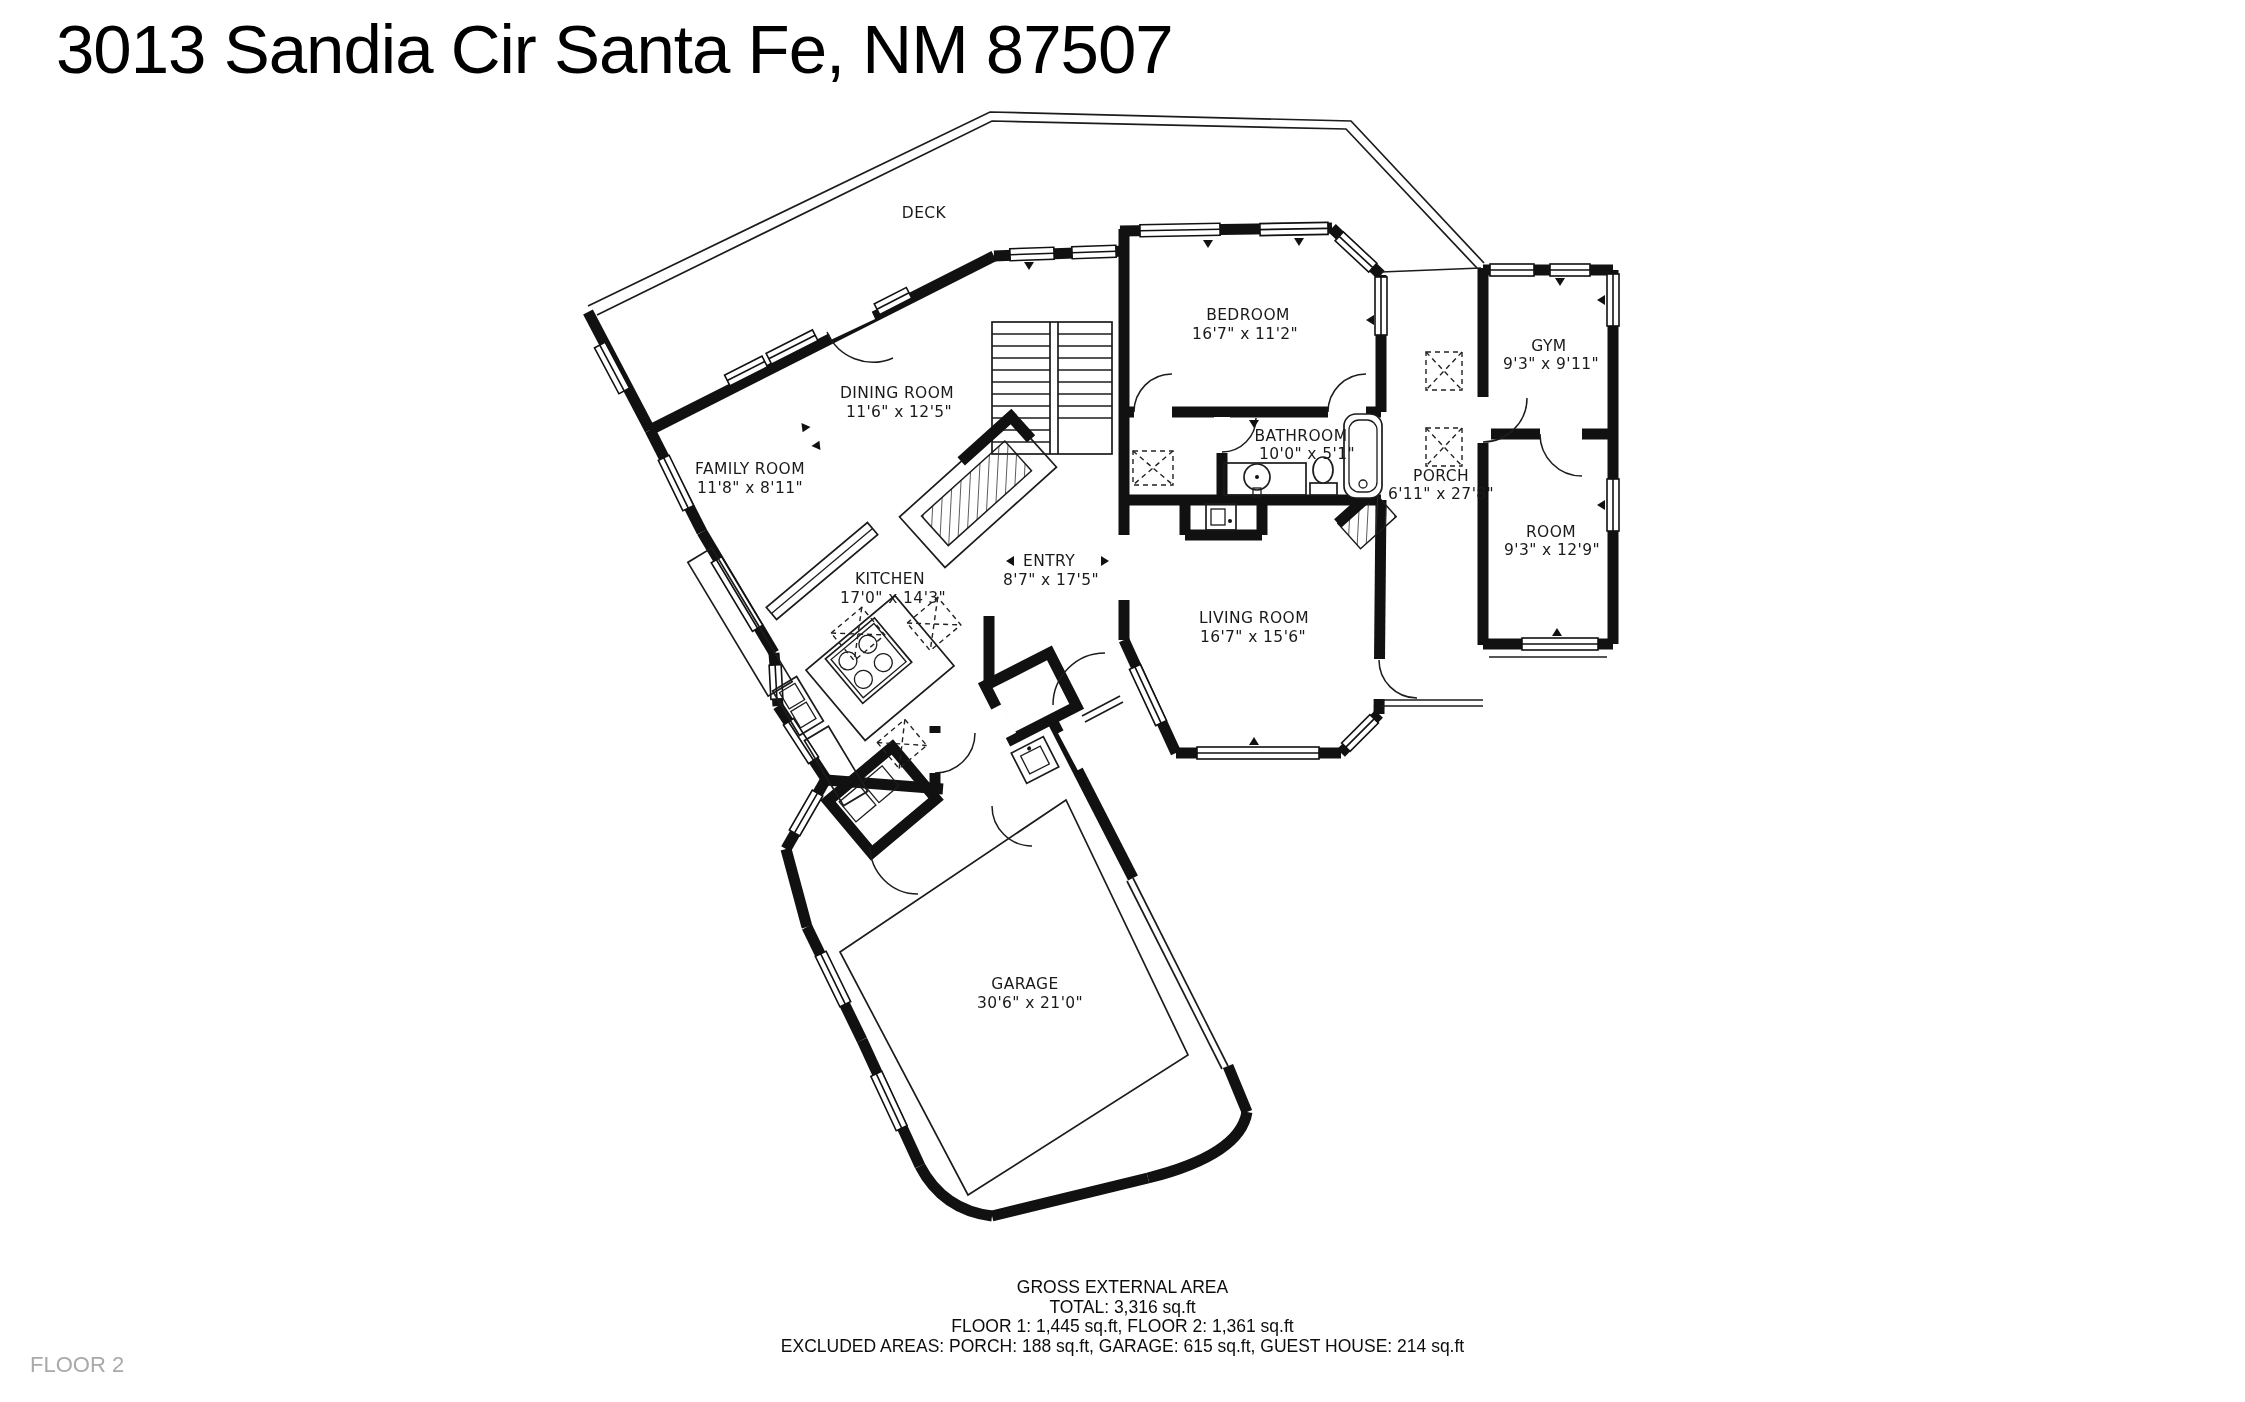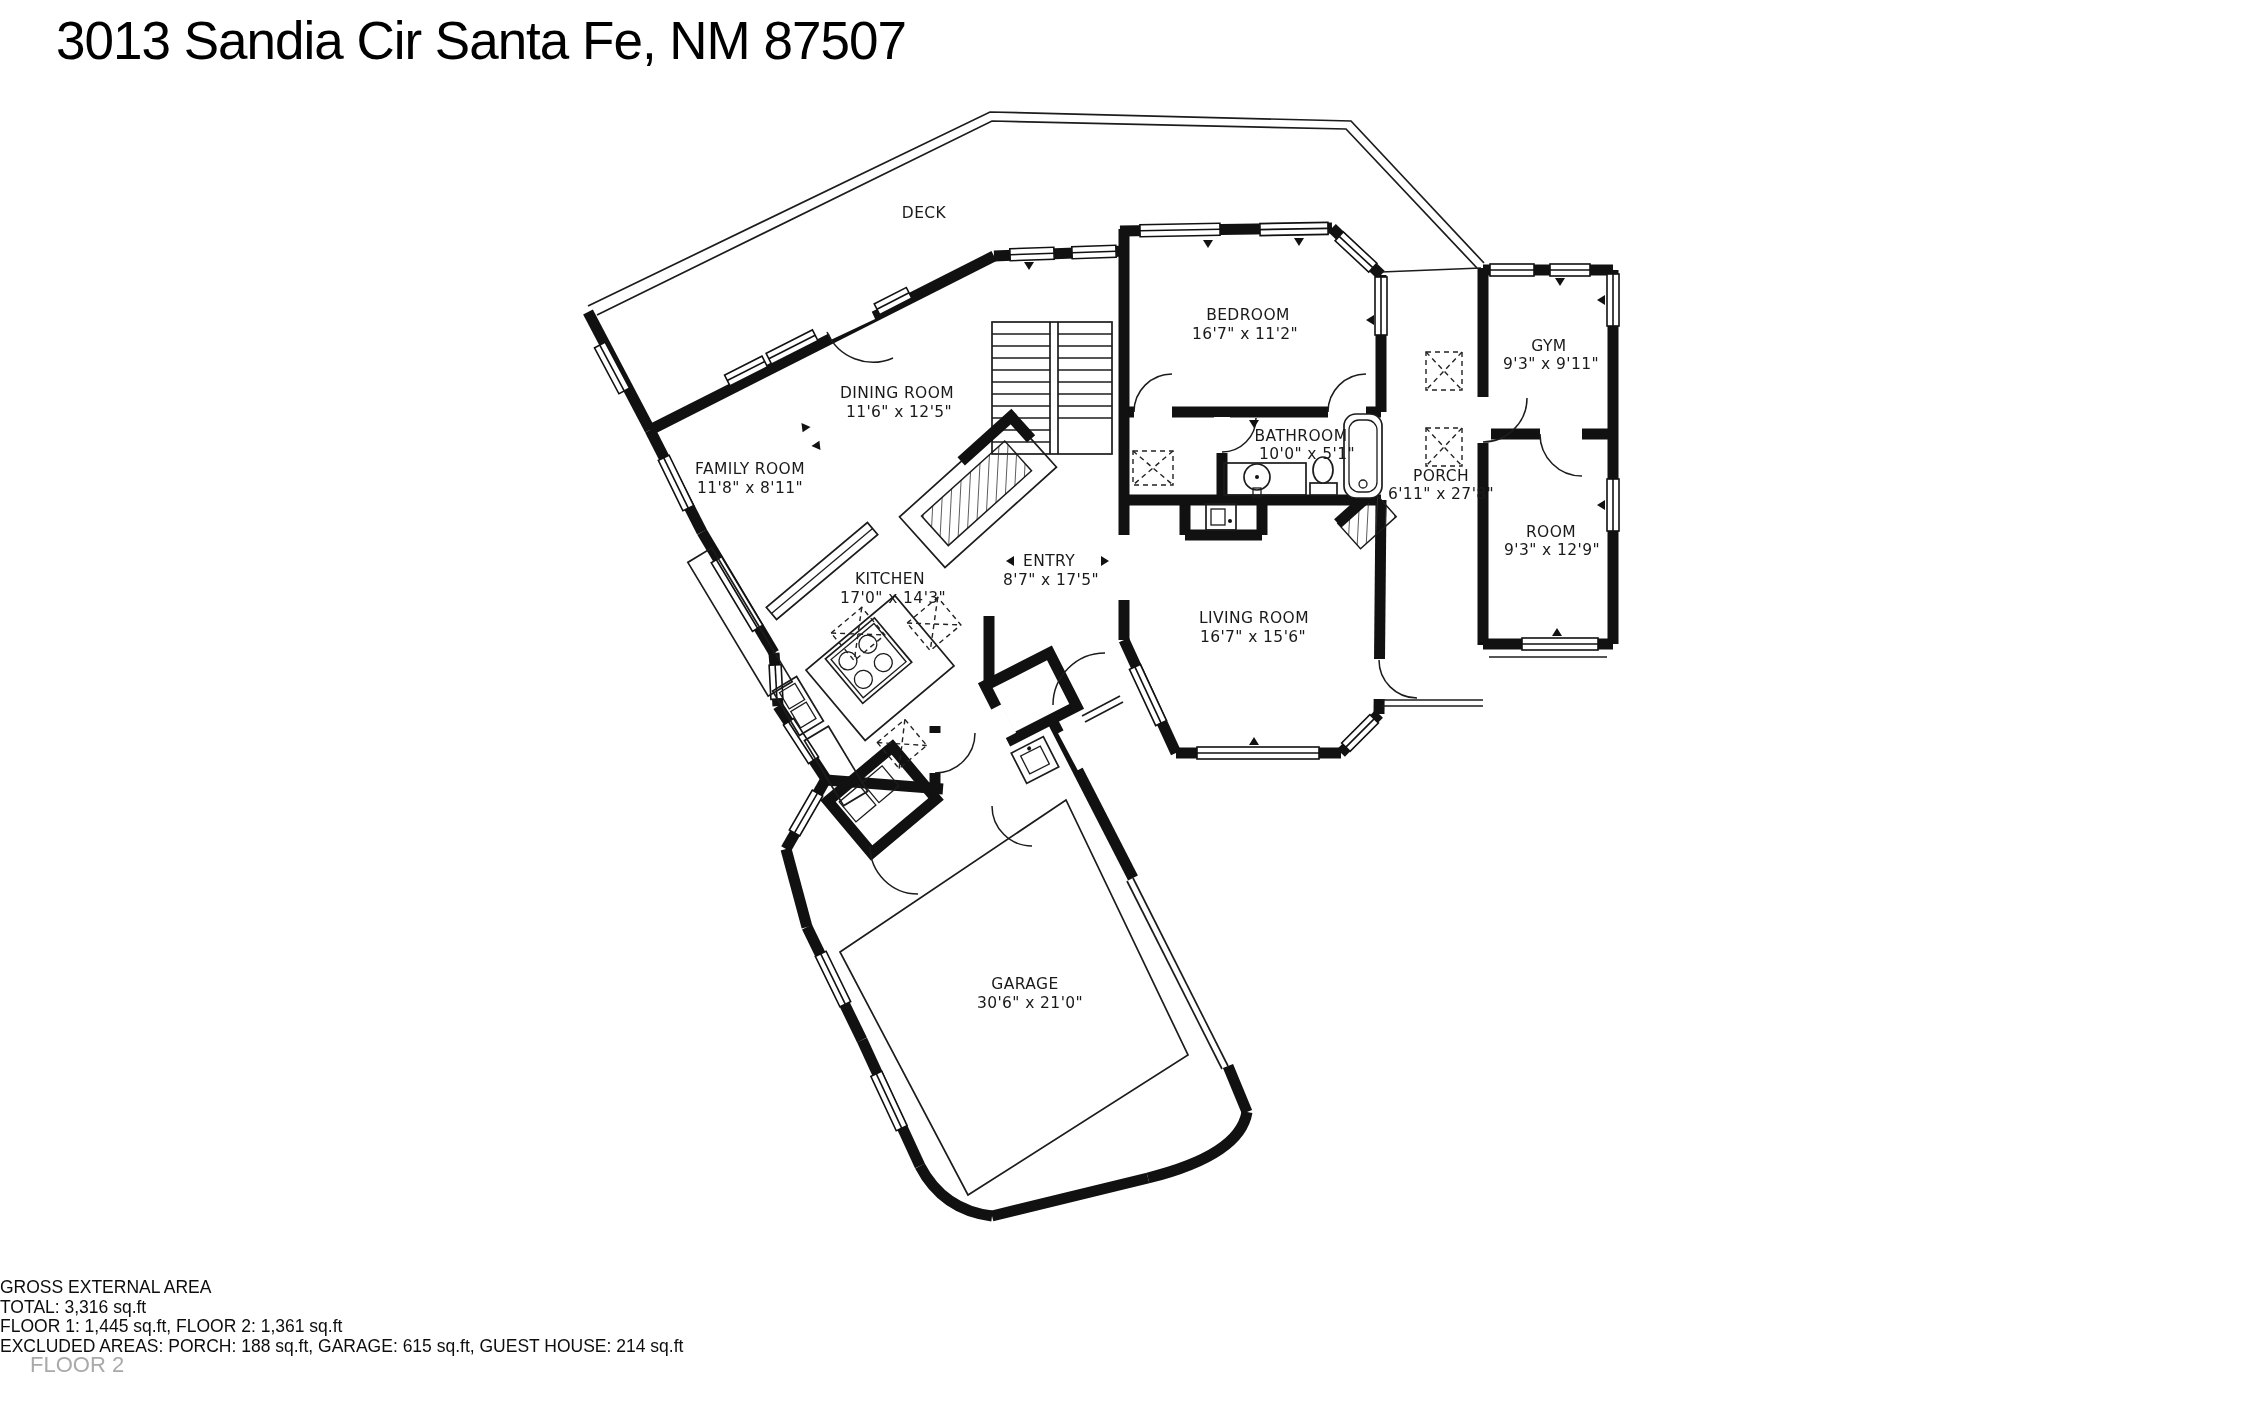--- a/index.html
+++ b/index.html
@@ -1,35 +1,35 @@
 <!DOCTYPE html>
 <html><head>
 <meta charset="utf-8">
 <style>
   html,body{margin:0;padding:0;background:#fff;}
   body{width:2245px;height:1402px;position:relative;overflow:hidden;
        font-family:"Liberation Sans", sans-serif;}
-  .page-title{position:absolute;left:56px;top:10px;font-size:53px;font-weight:400;
+  .page-title{position:absolute;left:56px;top:10px;font-size:69px;font-weight:400;
        color:#000;letter-spacing:-1px;white-space:nowrap;}
   .plan-wrap{position:absolute;left:0;top:0;width:2245px;height:1216px;}
   svg{position:absolute;left:0;top:0;}
   .w{stroke:#111;stroke-width:11;fill:none;stroke-linecap:butt;}
   .t{stroke:#1c1c1c;stroke-width:1.7;fill:none;}
   .tt{stroke:#1c1c1c;stroke-width:1.3;fill:none;}
   .winr{fill:#fff;stroke:#111;stroke-width:1.6;}
   .winl{stroke:#111;stroke-width:1.6;}
   .open{fill:#fff;stroke:none;}
   .arc{stroke:#1c1c1c;stroke-width:1.5;fill:none;}
   .dash{stroke:#222;stroke-width:1.4;fill:none;stroke-dasharray:5 4;}
   .fixt{stroke:#1c1c1c;stroke-width:1.7;fill:#fff;}
   .hatched{fill:url(#hatch);stroke:#1c1c1c;stroke-width:1.5;}
   .arrow{fill:#111;stroke:none;}
   text.room{font-family:"DejaVu Sans", sans-serif;font-size:15.5px;fill:#1a1a1a;
        text-anchor:middle;letter-spacing:.4px;}
-  .footer{position:absolute;left:0;top:1278px;width:2245px;text-align:left;
+  .footer{position:absolute;left:0;top:1278px;width:2245px;text-align:center;
        font-size:17.5px;line-height:19.5px;color:#0d0d0d;}
   .footer .dim-note{color:#b5b5b5;}
   .floor-label{position:absolute;left:30px;top:1352px;font-size:22px;color:#a9a9a9;}
 </style>
 </head>
 <body>
 
 <div class="page-title">3013 Sandia Cir Santa Fe, NM 87507</div>
 
 <div class="plan-wrap">

